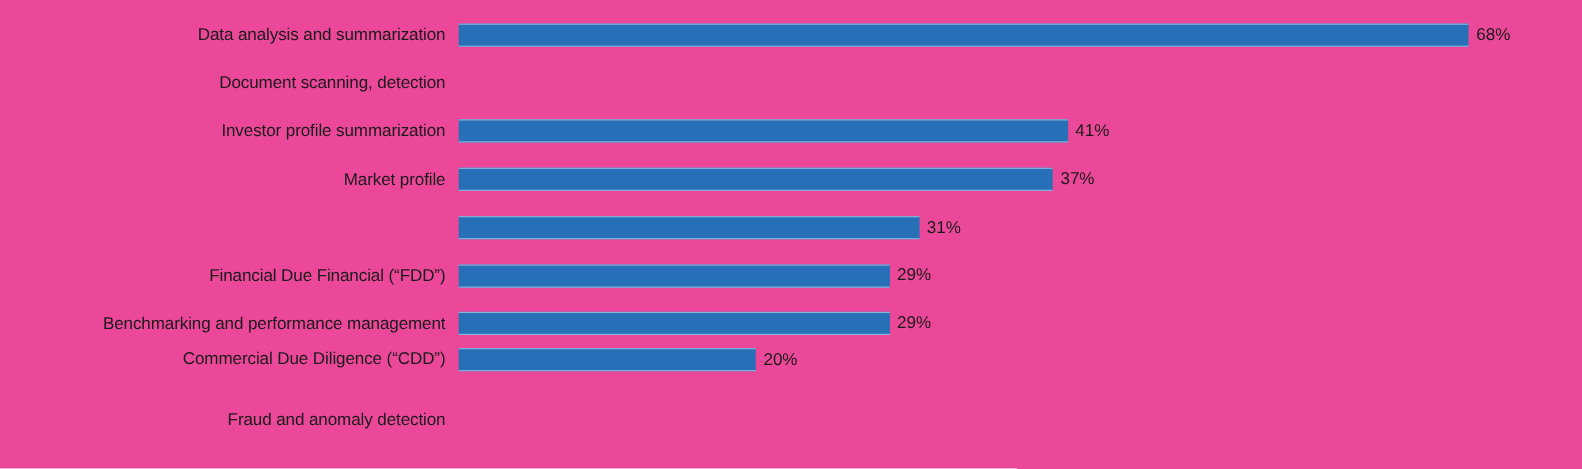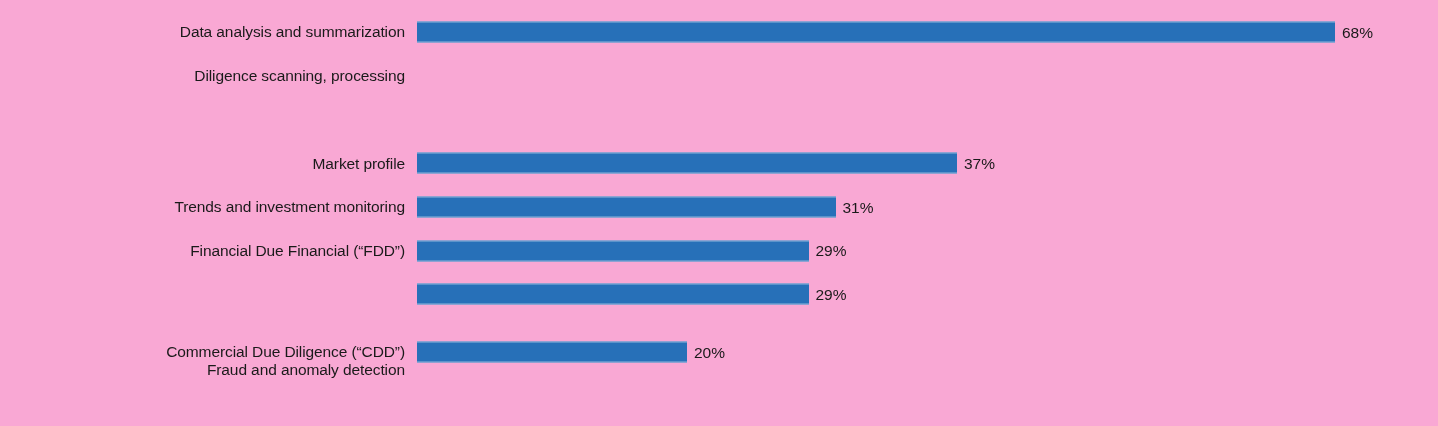--- a/index.html
+++ b/index.html
@@ -7,21 +7,21 @@
     padding: 0;
     background: #ffffff;
   }
   body {
     font-family: "Liberation Sans", sans-serif;
   }
   #chart-root {
     position: relative;
     width: 1438px;
     height: 426px;
-    background: #f9a8d4;
+    background: #ec4899;
     overflow: hidden;
   }
   .plot-area {
     position: absolute;
     left: 0;
     top: 0;
     width: 1438px;
     height: 426px;
   }
   .bar-row {
@@ -74,55 +74,60 @@
 <div id="chart-root">
   <div class="plot-area">
       <div class="bar-row" style="top: 10px;">
         <div class="cat-label">Data analysis and summarization</div>
         <div class="bar-track">
           <div class="bar-fill" style="width: 918px; background: rgb(39, 112, 184);"></div>
           <span class="bar-value">68%</span>
         </div>
       </div>
       <div class="bar-row" style="top: 53.75px;">
-        <div class="cat-label">Diligence scanning, processing</div>
+        <div class="cat-label">Document scanning, detection</div>
       </div>
       <div class="bar-row" style="top: 97.5px;">
+        <div class="cat-label">Investor profile summarization</div>
+        <div class="bar-track">
+          <div class="bar-fill" style="width: 553.5px; background: rgb(39, 112, 184);"></div>
+          <span class="bar-value">41%</span>
+        </div>
       </div>
       <div class="bar-row" style="top: 141.25px;">
         <div class="cat-label">Market profile</div>
         <div class="bar-track">
           <div class="bar-fill" style="width: 540px; background: rgb(39, 112, 184);"></div>
           <span class="bar-value">37%</span>
         </div>
       </div>
       <div class="bar-row" style="top: 185px;">
-        <div class="cat-label">Trends and investment monitoring</div>
         <div class="bar-track">
           <div class="bar-fill" style="width: 418.5px; background: rgb(39, 112, 184);"></div>
           <span class="bar-value">31%</span>
         </div>
       </div>
       <div class="bar-row" style="top: 228.75px;">
         <div class="cat-label">Financial Due Financial (“FDD”)</div>
         <div class="bar-track">
           <div class="bar-fill" style="width: 391.5px; background: rgb(39, 112, 184);"></div>
           <span class="bar-value">29%</span>
         </div>
       </div>
       <div class="bar-row" style="top: 272.5px;">
+        <div class="cat-label">Benchmarking and performance management</div>
         <div class="bar-track">
           <div class="bar-fill" style="width: 391.5px; background: rgb(39, 112, 184);"></div>
           <span class="bar-value">29%</span>
         </div>
       </div>
-      <div class="bar-row" style="top: 330px;">
+      <div class="bar-row" style="top: 305px;">
         <div class="cat-label">Commercial Due Diligence (“CDD”)</div>
         <div class="bar-track">
           <div class="bar-fill" style="width: 270px; background: rgb(39, 112, 184);"></div>
           <span class="bar-value">20%</span>
         </div>
       </div>
-      <div class="bar-row" style="top: 348px;">
+      <div class="bar-row" style="top: 360px;">
         <div class="cat-label">Fraud and anomaly detection</div>
       </div>
     </div>
 </div>
 
 </body></html>

